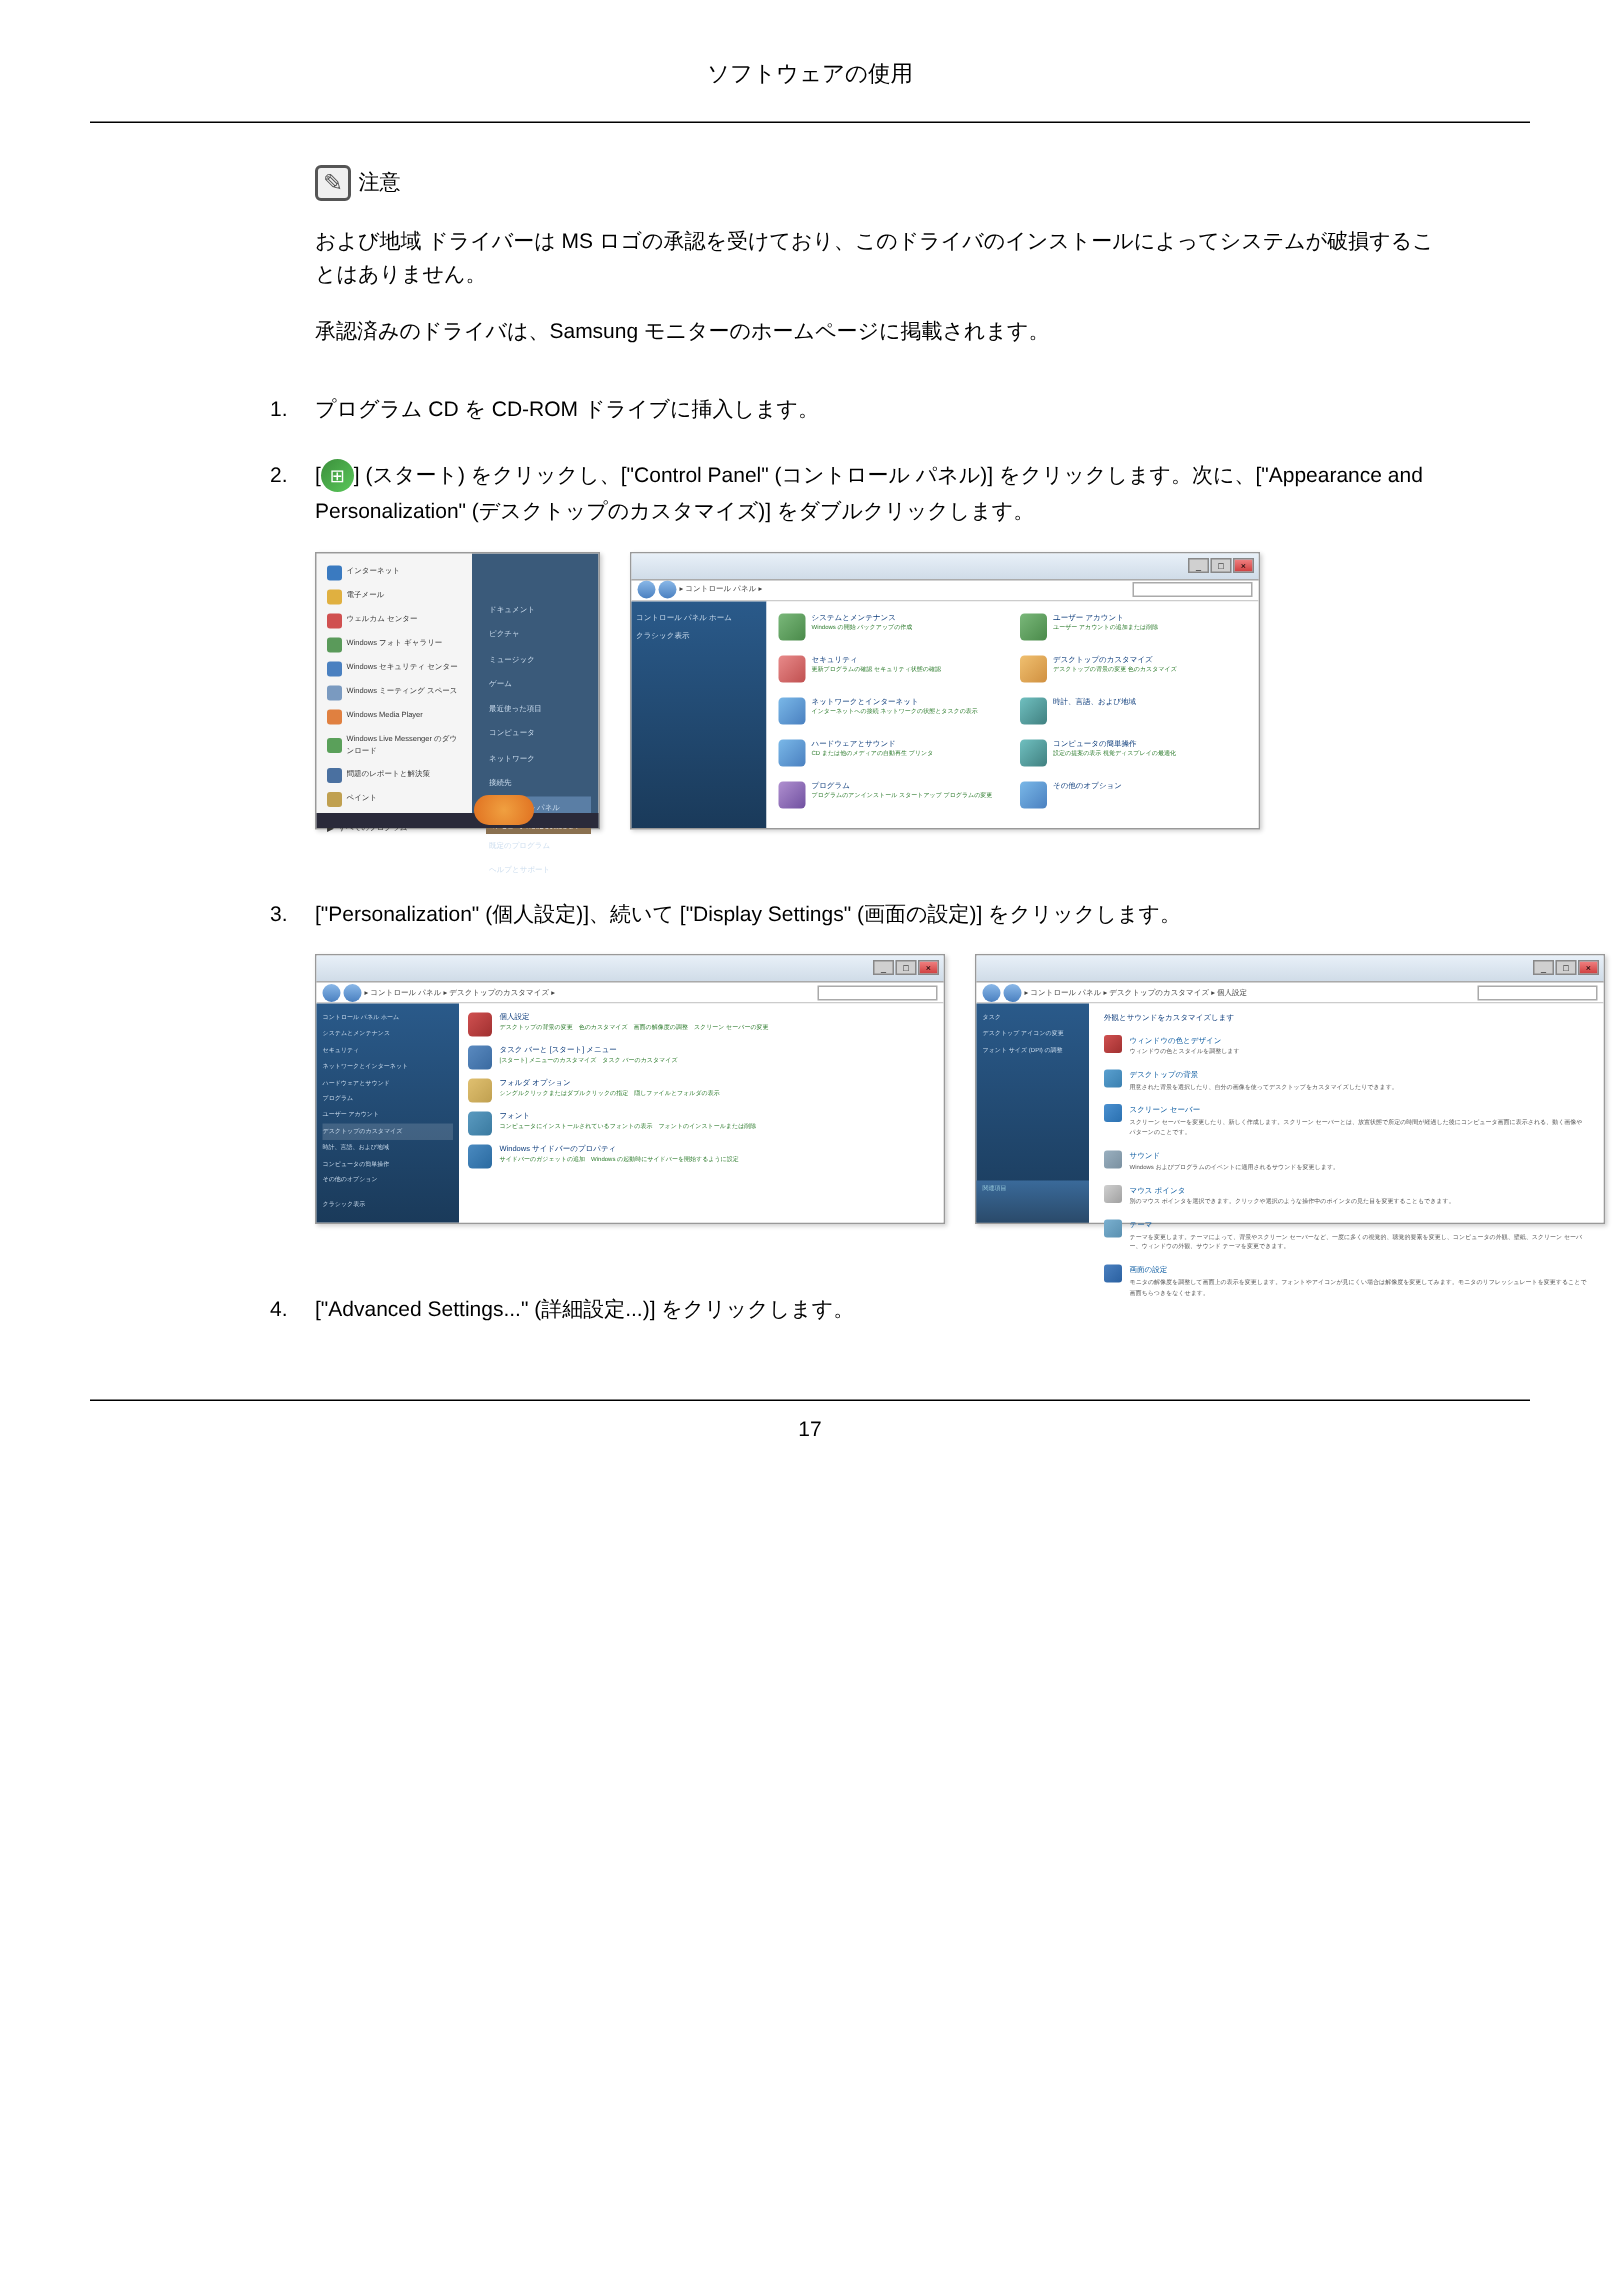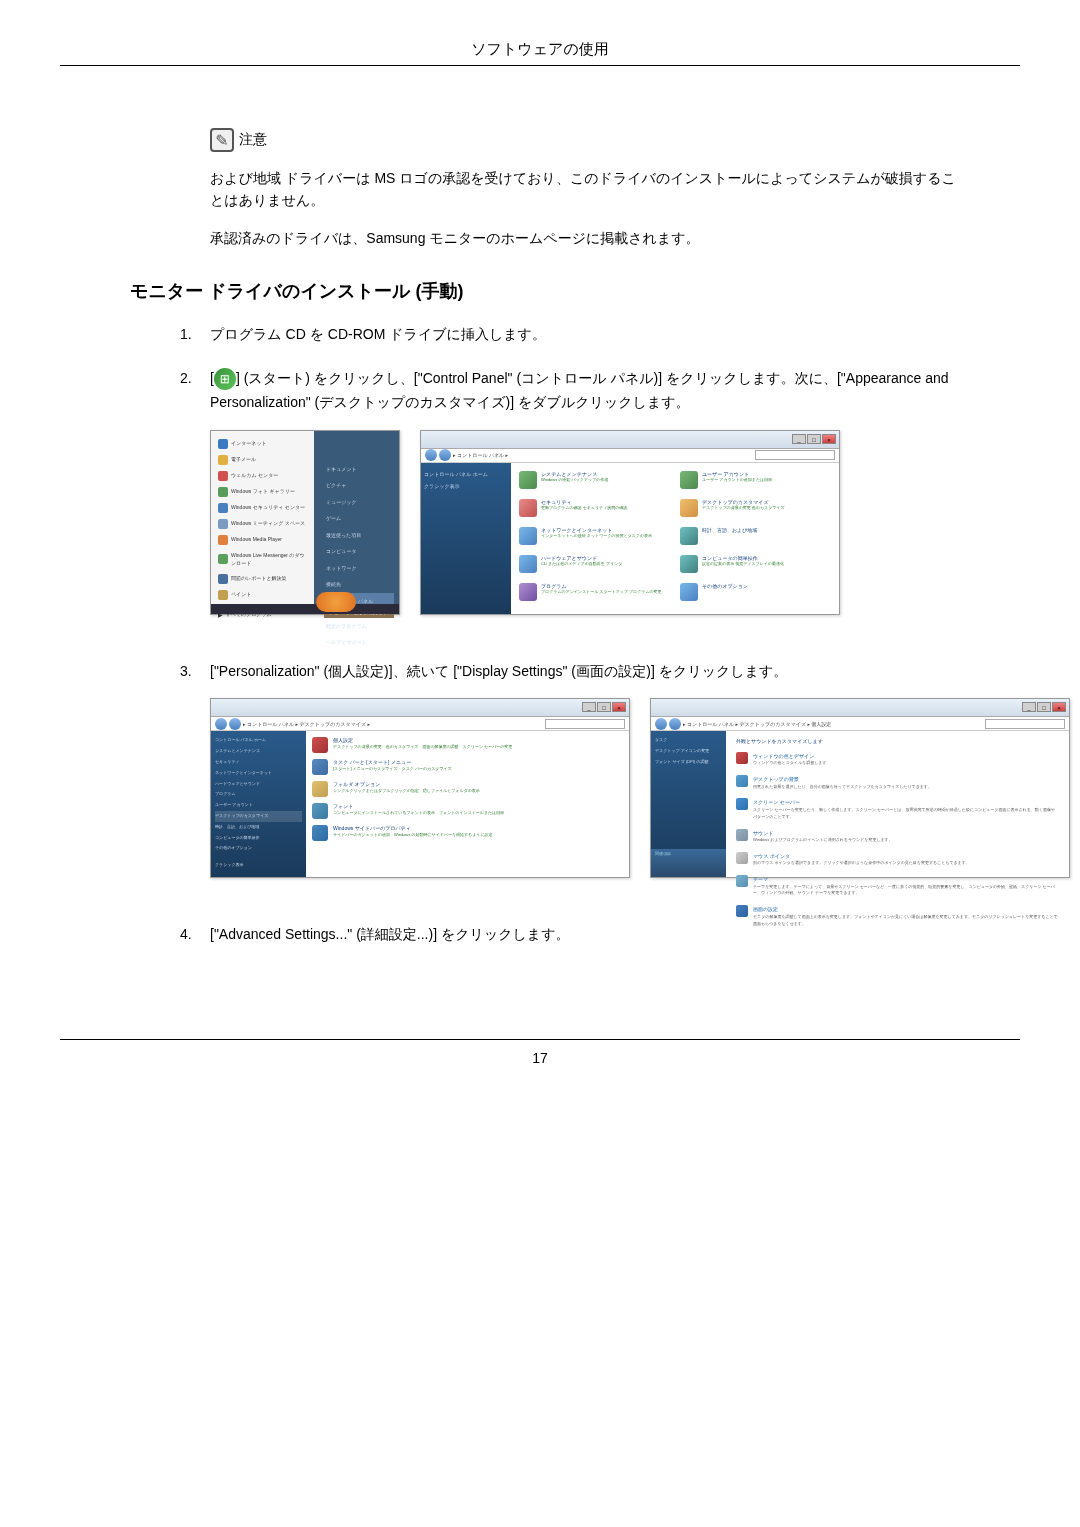--- a/index.html
+++ b/index.html
@@ -12,23 +12,23 @@
       font-size: 14px;
       color: #000;
       background: #fff;
       width: 1080px;
       margin: 0 auto;
       padding: 40px 60px;
     }
     .header-title {
       text-align: center;
       font-size: 15px;
-      padding-bottom: 6px;
+      padding-bottom: 22px;
       border-bottom: 1px solid #000;
-      margin-bottom: 62px;
+      margin-bottom: 28px;
     }
     .content {
       padding-left: 150px;
       padding-right: 50px;
     }
     .note-block {
       margin-bottom: 30px;
     }
     .note-header {
       display: flex;
@@ -364,21 +364,21 @@
       left: 0;
       width: 75px;
       height: 28px;
       background: linear-gradient(to bottom, #3a6a9a, #2a4a6a);
       font-size: 4px;
       color: #9cd;
       padding: 2px 4px;
     }
     .page-number {
       text-align: center;
-      margin-top: 92px;
+      margin-top: 48px;
       padding-top: 10px;
       border-top: 1px solid #000;
       font-size: 14px;
     }
   </style>
 </head>
 <body>
 
 <div class="header-title">ソフトウェアの使用</div>
 
@@ -388,21 +388,20 @@
     <div class="note-header">
       <span class="note-icon">
           <span class="note-icon-inner">✎</span>
         </span>
       <span class="note-label">注意</span>
     </div>
     <p class="note-text">および地域 ドライバーは MS ロゴの承認を受けており、このドライバのインストールによってシステムが破損することはありません。</p>
     <p class="note-text">承認済みのドライバは、Samsung モニターのホームページに掲載されます。</p>
   </div>
 
-  <h2 class="section-heading">モニター ドライバのインストール (手動)</h2>
 
   <ol class="step-list">
 
     <li class="step-item">
       <span class="step-number">1.</span>
       <span class="step-content">プログラム CD を CD-ROM ドライブに挿入します。</span>
     </li>
 
     <li class="step-item">
       <span class="step-number">2.</span>

